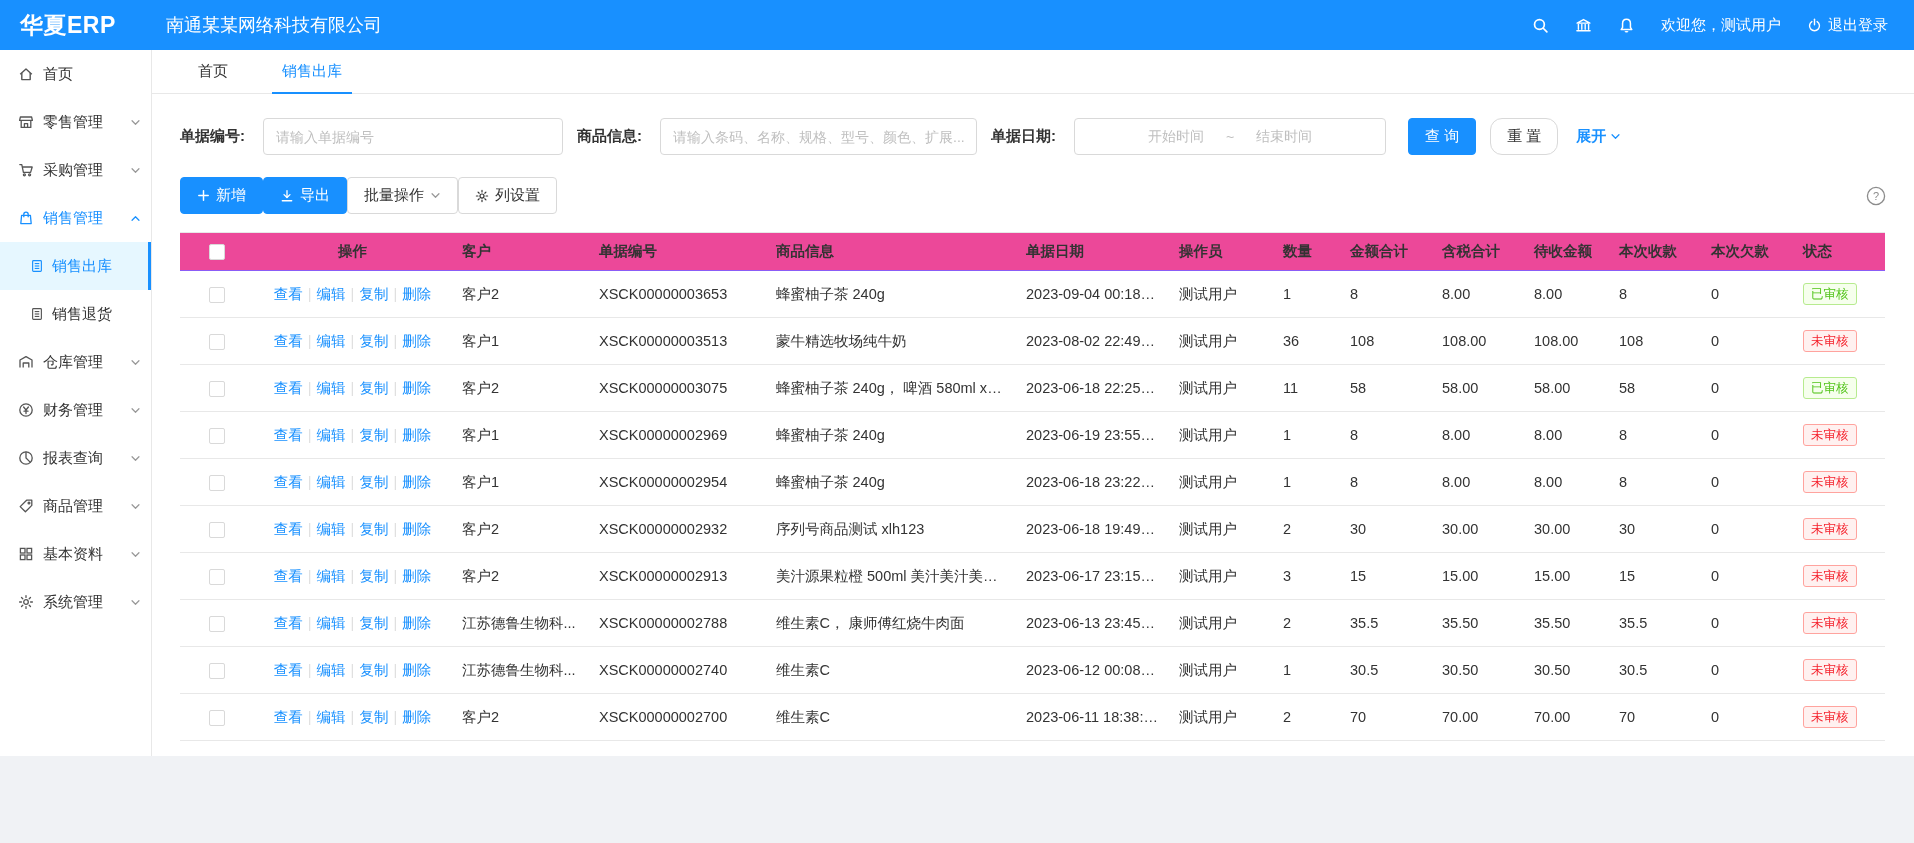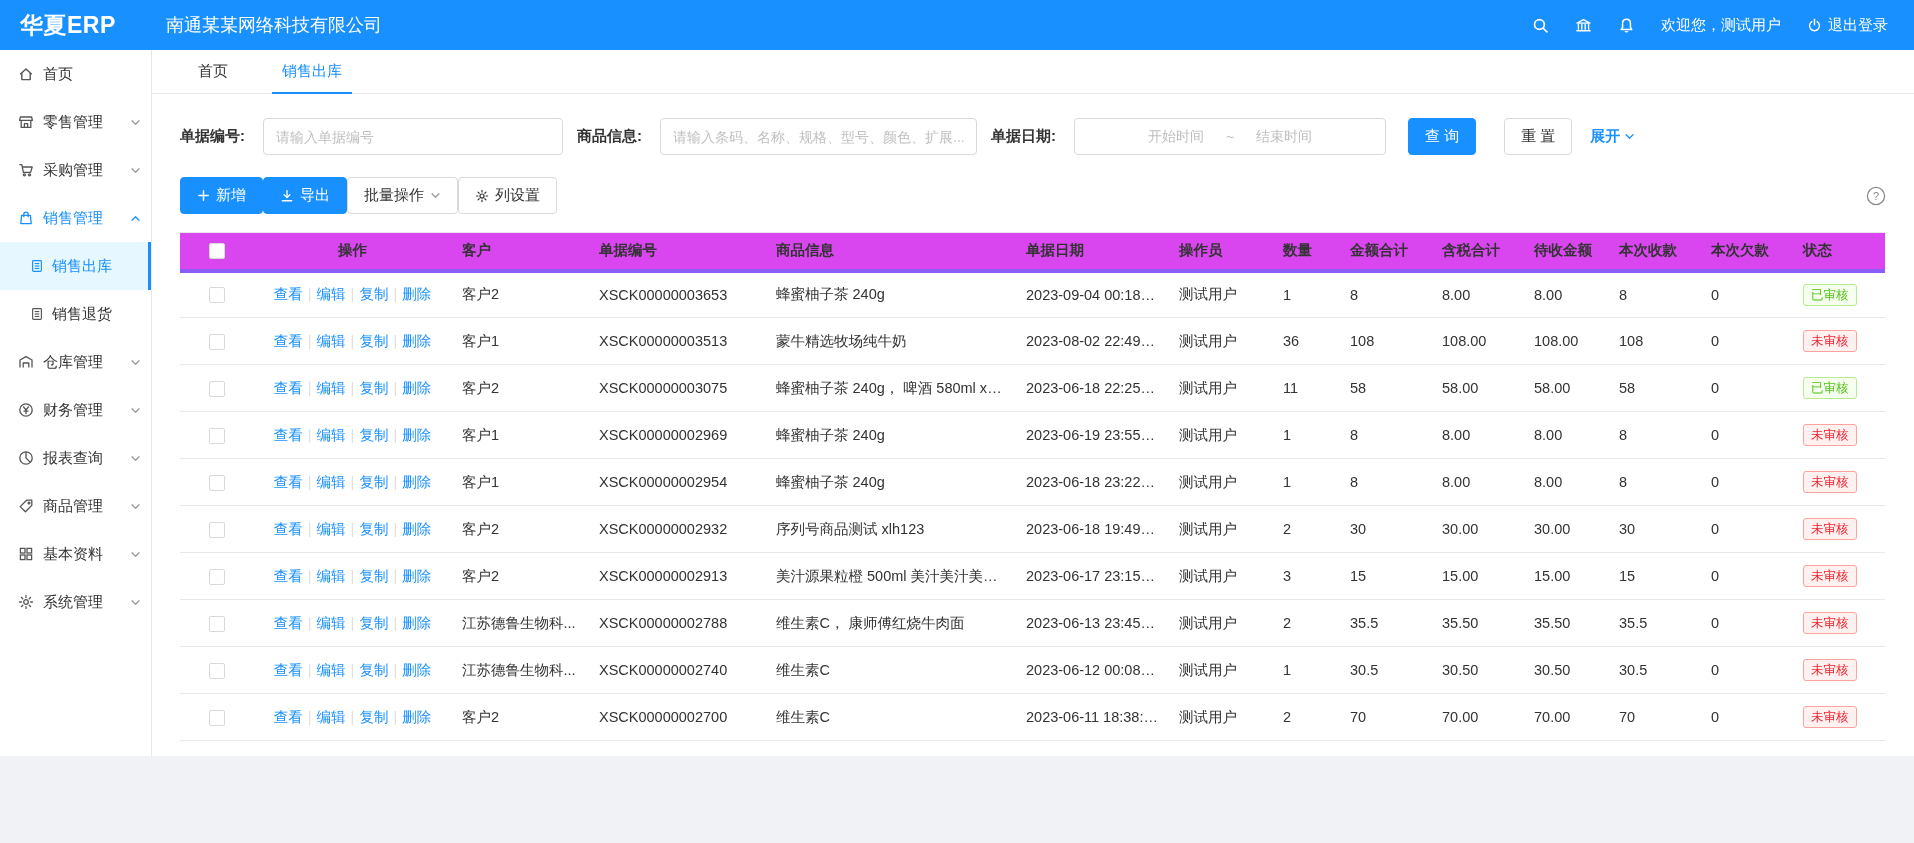--- a/index.html
+++ b/index.html
@@ -45,29 +45,29 @@
   .filters { display: flex; align-items: center; margin-bottom: 22px; }
   .f-label { font-weight: bold; font-size: 15px; margin-right: 18px; white-space: nowrap; color: #333; }
   .f-input { height: 37px; border: 1px solid #d9d9d9; border-radius: 4px; padding: 0 12px; font-size: 14px; color: #333; outline: none; font-family: inherit; background: #fff; }
   .f-input::placeholder { color: #bfbfbf; }
   .bill-input { width: 300px; margin-right: 14px; }
   .prod-input { width: 317px; margin-right: 14px; }
   .date-range { width: 312px; height: 37px; border: 1px solid #d9d9d9; border-radius: 4px; display: flex; align-items: center; justify-content: center; gap: 22px; color: #bfbfbf; font-size: 14px; margin-right: 22px; background: #fff; cursor: pointer; }
 
   .btn { height: 37px; border-radius: 4px; border: 1px solid #d9d9d9; background: #fff; color: #333; font-size: 15px; padding: 0 16px; cursor: pointer; display: inline-flex; align-items: center; gap: 6px; font-family: inherit; white-space: nowrap; }
   .btn.primary { background: #1890ff; border-color: #1890ff; color: #fff; }
-  .ml14 { margin-left: 28px; }
+  .ml14 { margin-left: 14px; border-radius: 12px; }
   .link-expand { color: #1890ff; font-size: 15px; margin-left: 18px; display: inline-flex; align-items: center; gap: 4px; cursor: pointer; font-weight: bold; }
 
   .toolbar { display: flex; align-items: center; margin-bottom: 18px; }
   .help { margin-left: auto; color: #8c8c8c; display: flex; cursor: pointer; }
 
   
   table.grid { border-collapse: collapse; width: 1705px; table-layout: fixed; font-size: 14.5px; }
-  .grid th { background: #d946ef; font-weight: bold; color: #333; height: 38px; text-align: left; padding: 0 10px; border-top: 1px solid #e8e8e8; border-bottom: 4px solid #8b5cf6; white-space: nowrap; overflow: hidden; }
+  .grid th { background: #ec4899; font-weight: bold; color: #333; height: 38px; text-align: left; padding: 0 10px; border-top: 1px solid #e8e8e8; border-bottom: 1px solid #8b5cf6; white-space: nowrap; overflow: hidden; }
   .grid td { height: 47px; padding: 0 10px; border-bottom: 1px solid #e8e8e8; color: #333; overflow: hidden; white-space: nowrap; text-overflow: ellipsis; }
   .grid .c-check { text-align: center; padding: 0; }
   .grid .c-ops { text-align: center; }
   .op-link { color: #1890ff; cursor: pointer; }
   .op-sep { color: #e0e0e0; margin: 0 5px; }
   .checkbox { width: 16px; height: 16px; border: 1px solid #d9d9d9; border-radius: 2px; display: inline-block; background: #fff; vertical-align: middle; cursor: pointer; }
   .badge { display: inline-block; font-size: 12.5px; line-height: 1; padding: 4px 7px; border-radius: 3px; border: 1px solid; }
   .badge.success { color: #52c41a; background: #f6ffed; border-color: #b7eb8f; }
   .badge.error { color: #f5222d; background: #fff1f0; border-color: #ffa39e; }
 

